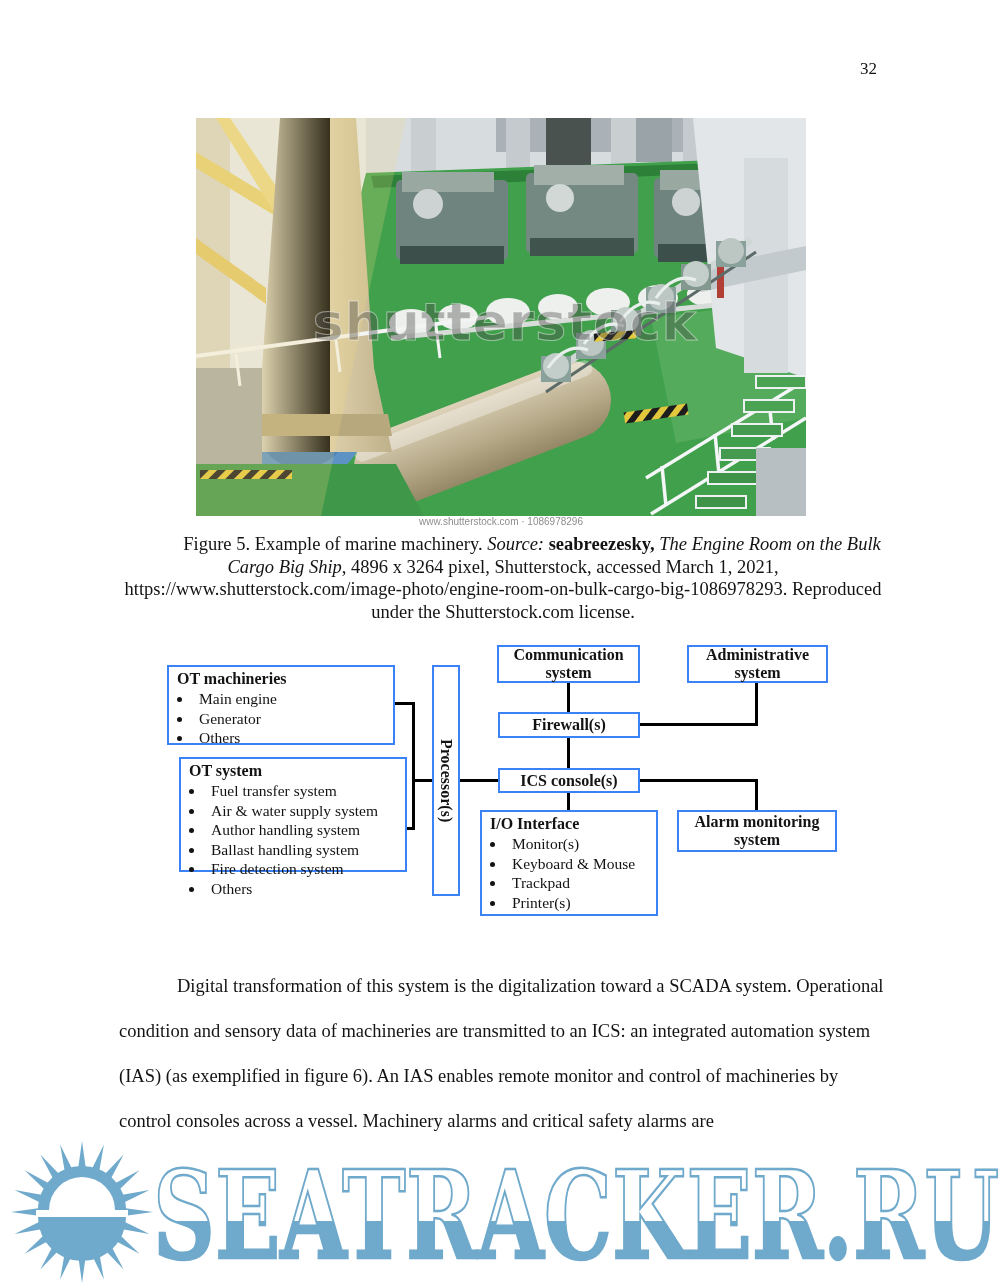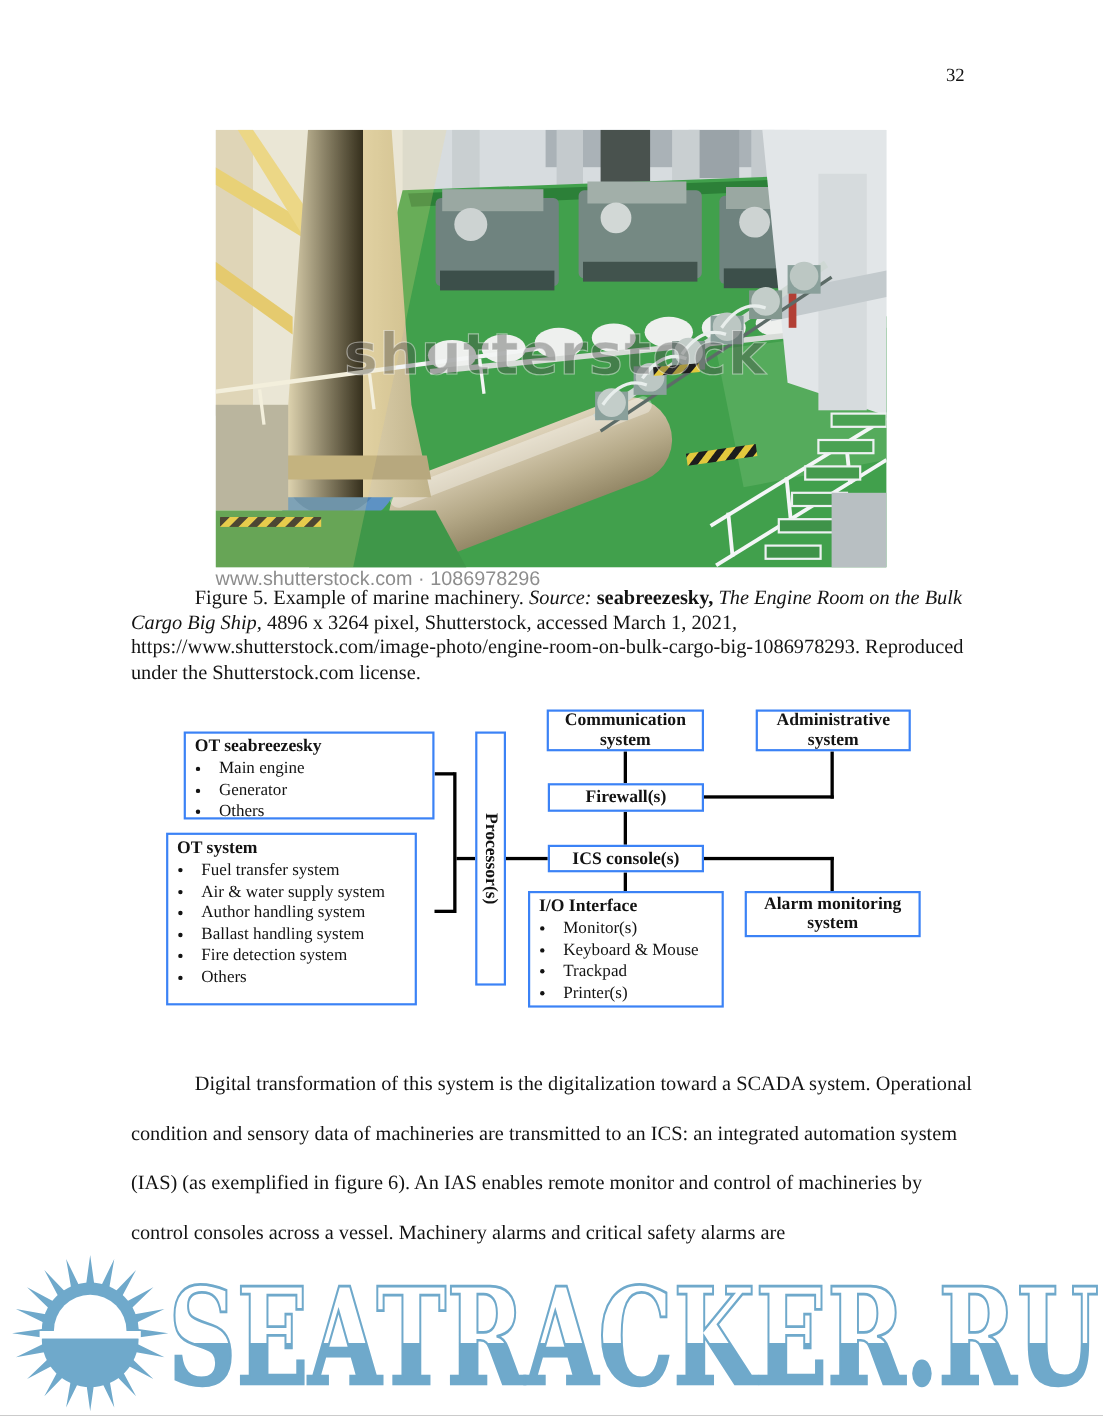--- a/index.html
+++ b/index.html
@@ -4,26 +4,26 @@
 <style>
   html,body{margin:0;padding:0;background:#888;}
   .page{position:relative;width:1003px;height:1287px;margin:0 auto;background:#ffffff;
         overflow:hidden;font-family:"Liberation Serif",serif;color:#131313;}
   .abs{position:absolute;}
   
   .page-number{left:860px;top:59px;font-size:17px;}
   
   .photo{left:196px;top:118px;width:610px;height:398px;}
   .photo svg{display:block;width:610px;height:398px;}
-  .credit{left:196px;top:516px;width:610px;text-align:left;
-          font-family:"Liberation Sans",sans-serif;font-size:18px;color:#8d8d8d;}
+  .credit{left:196px;top:516px;width:610px;text-align:center;
+          font-family:"Liberation Sans",sans-serif;font-size:10px;color:#8d8d8d;}
   
   .caption{left:119px;width:768px;font-size:18.5px;line-height:22.5px;text-indent:58px;
            overflow-wrap:break-word;}
-  .cap5{top:533px;}
+  .cap5{top:533px;text-align:center;}
   .cap6{top:926px;}
   .it{font-style:italic;}
   .bd{font-weight:bold;}
   .bodypar{left:119px;top:964px;width:772px;font-size:18.5px;line-height:45px;text-indent:58px;}
   .cap6{z-index:3;}
   
   .diagram{left:119px;top:643px;width:766px;height:292px;}
   .dbox{position:absolute;border:2px solid #3b82f6;background:#fff;box-sizing:border-box;}
   .dbox .dtitle{font-weight:bold;font-size:16px;line-height:19px;padding:2px 0 0 8px;}
   .dbox ul{margin:1px 0 0 0;padding:0 0 0 24px;list-style:disc outside;}
@@ -206,28 +206,28 @@
     <div class="dline" style="left:341px;top:136px;width:38px;height:3px"></div>
     <div class="dline" style="left:448px;top:40px;width:3px;height:29px"></div>
     <div class="dline" style="left:448px;top:95px;width:3px;height:30px"></div>
     <div class="dline" style="left:448px;top:150px;width:3px;height:17px"></div>
     <div class="dline" style="left:521px;top:80px;width:118px;height:3px"></div>
     <div class="dline" style="left:636px;top:40px;width:3px;height:43px"></div>
     <div class="dline" style="left:521px;top:136px;width:118px;height:3px"></div>
     <div class="dline" style="left:636px;top:136px;width:3px;height:31px"></div>
 
     <div class="dbox" style="left:48px;top:22px;width:228px;height:80px">
-      <div class="dtitle">OT seabreezesky</div>
+      <div class="dtitle">OT machineries</div>
       <ul>
           <li>Main engine</li>
           <li>Generator</li>
           <li>Others</li>
         </ul>
     </div>
-    <div class="dbox" style="left:32px;top:114px;width:228px;height:157px">
+    <div class="dbox" style="left:60px;top:114px;width:228px;height:115px">
       <div class="dtitle">OT system</div>
       <ul>
           <li>Fuel transfer system</li>
           <li>Air &amp; water supply system</li>
           <li>Author handling system</li>
           <li>Ballast handling system</li>
           <li>Fire detection system</li>
           <li>Others</li>
         </ul>
     </div>

